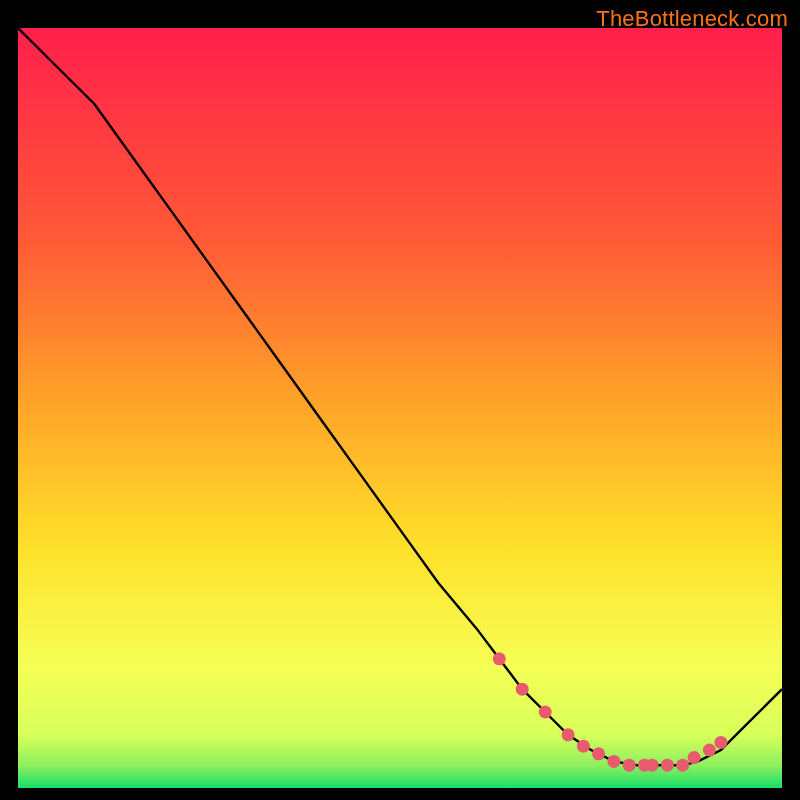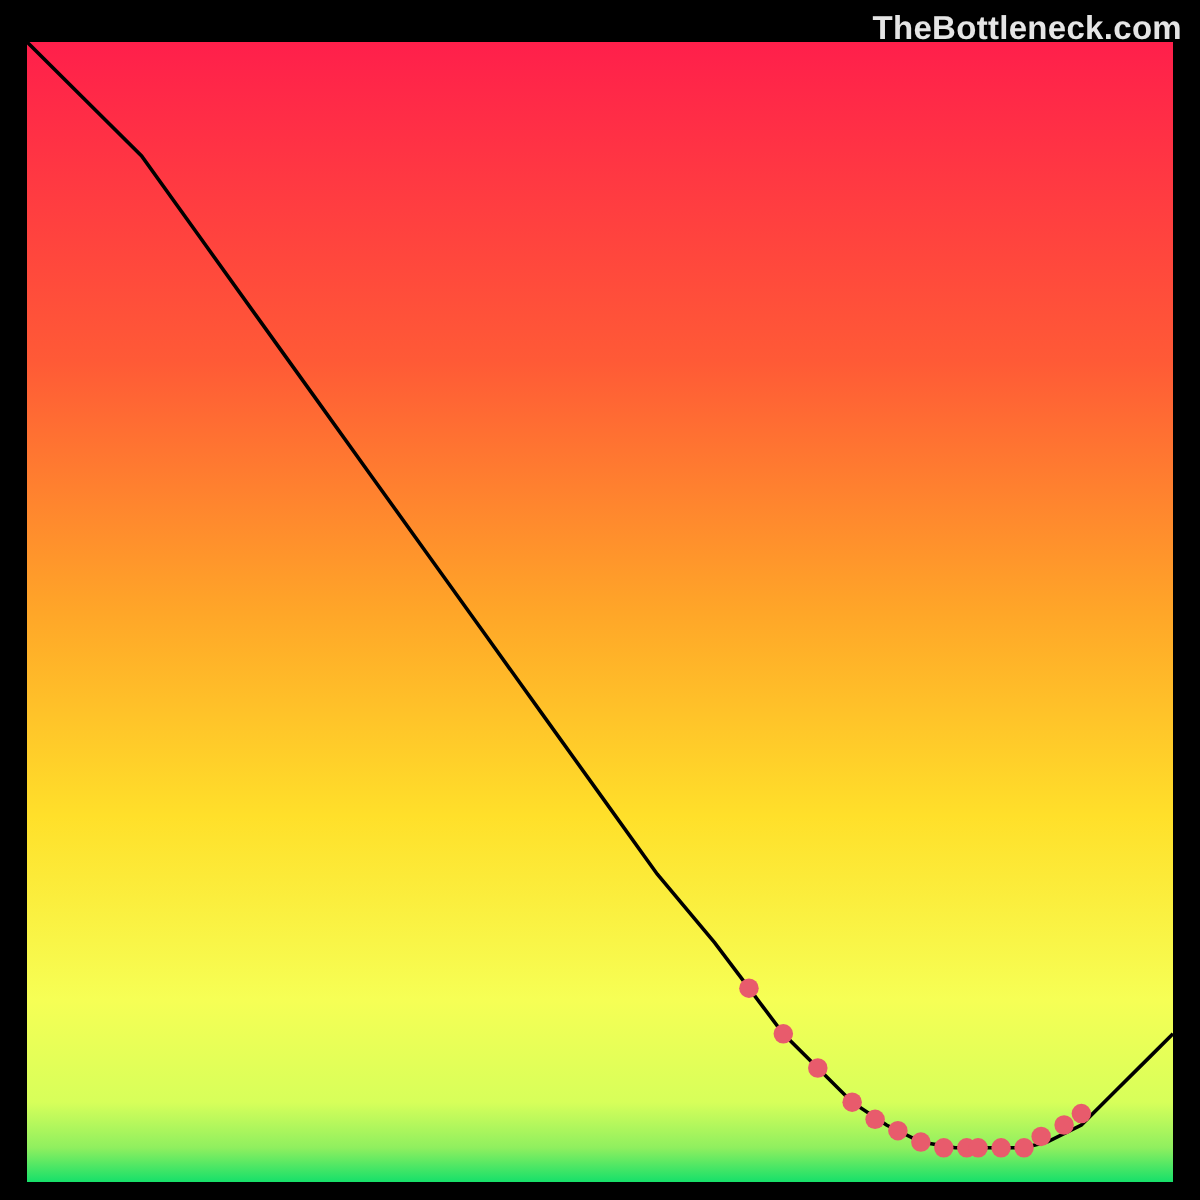--- a/index.html
+++ b/index.html
@@ -14,23 +14,23 @@
   .frame {
     position: relative;
     width: 800px;
     height: 800px;
     background: #000;
   }
   .watermark {
     position: absolute;
     top: 6px;
     right: 12px;
-    color: #e5e5e5;
+    color: #f97316;
     font-size: 22px;
-    font-weight: 700;
+    font-weight: 400;
     letter-spacing: 0.2px;
     z-index: 10;
   }
   .plot {
     position: absolute;
     left: 18px;
     top: 28px;
     width: 764px;
     height: 760px;
   }

